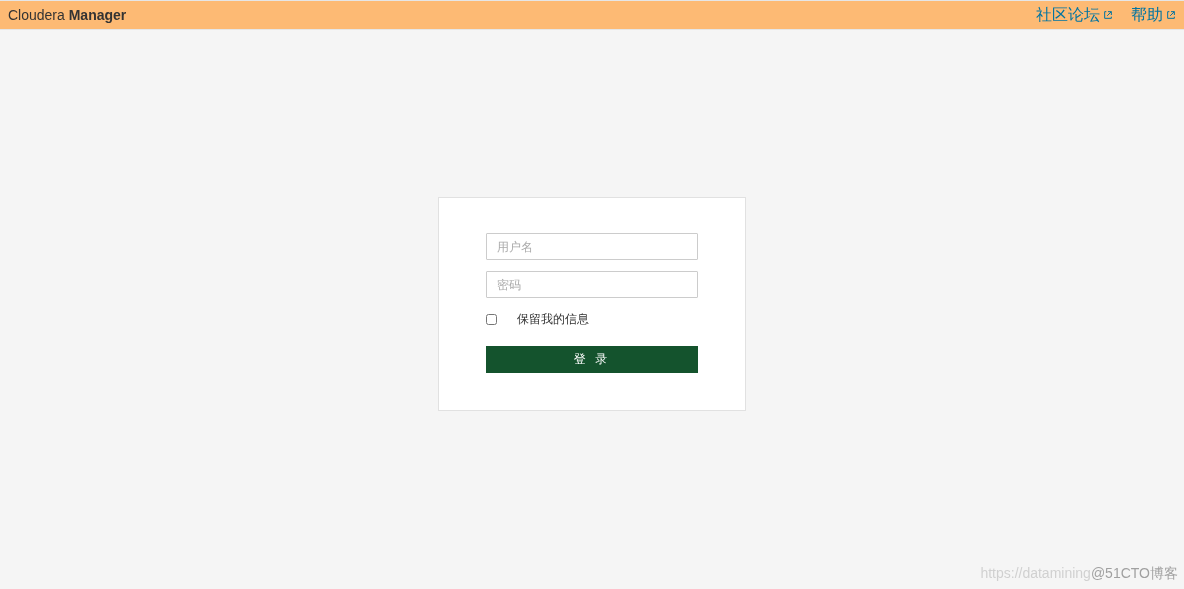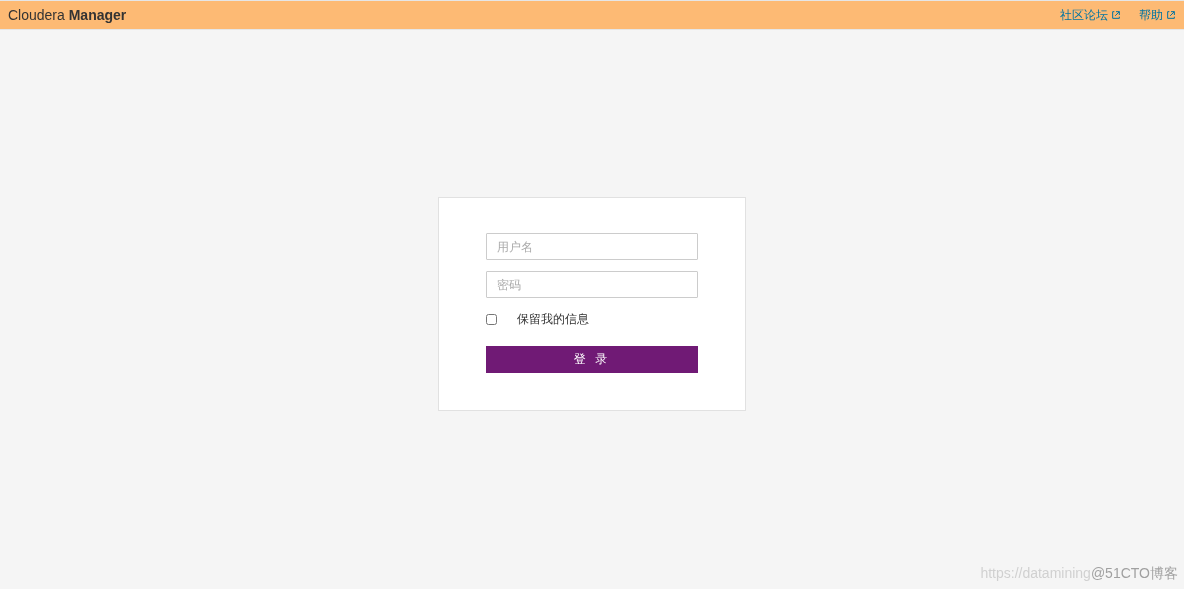--- a/index.html
+++ b/index.html
@@ -34,21 +34,21 @@
     }
     .brand .bold {
       font-weight: 700;
     }
     .top-links {
       display: flex;
       gap: 18px;
       align-items: center;
     }
     .top-link {
-      font-size: 12px;
+      font-size: 16px;
       color: #0074a2;
       text-decoration: none;
       display: flex;
       align-items: center;
       gap: 3px;
       cursor: pointer;
       text-align: right;
     }
     .ext-icon {
       width: 10px;
@@ -99,21 +99,21 @@
       cursor: pointer;
     }
     .remember-row label {
       font-size: 12px;
       color: #333;
       cursor: pointer;
     }
     .login-btn {
       width: 100%;
       height: 27px;
-      background: #701a75;
+      background: #14532d;
       color: #fff;
       border: none;
       font-size: 12px;
       cursor: pointer;
       letter-spacing: 3px;
     }
     .watermark {
       position: absolute;
       right: 6px;
       bottom: 6px;

